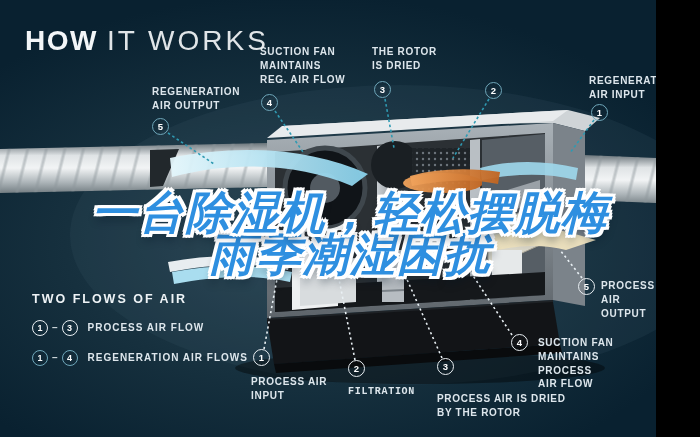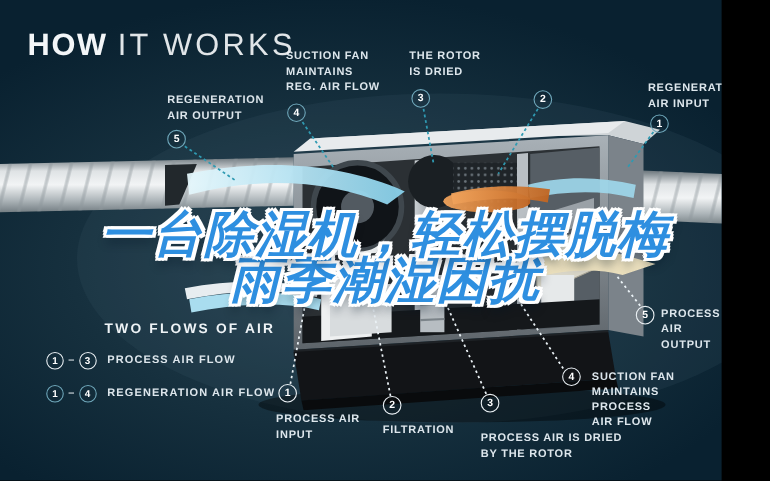--- a/index.html
+++ b/index.html
@@ -43,25 +43,25 @@
   .badge.teal  { border:1.6px solid #6fa7ba; }
   .badge.white { border:1.6px solid #e9eff3; }
 
   .bdg-t5{left:152px;top:118px;} .bdg-t4{left:261px;top:94px;} .bdg-t3{left:374px;top:81px;}
   .bdg-t2{left:485px;top:82px;}  .bdg-t1{left:591px;top:104px;}
   .bdg-b1{left:253px;top:349px;} .bdg-b2{left:348px;top:360px;} .bdg-b3{left:437px;top:358px;}
   .bdg-b4{left:511px;top:334px;} .bdg-b5{left:578px;top:278px;}
 
   .co-t5{left:152px;top:85px;} .co-t4{left:260px;top:45px;} .co-t3{left:372px;top:45px;}
   .co-t2{left:486px;top:49px;} .co-t1{left:589px;top:74px;}
-  .co-b1{left:251px;top:375px;} .co-b2{left:348px;top:385px;} .co-b3{left:437px;top:392px;}
+  .co-b1{left:251px;top:375px;} .co-b2{left:348px;top:385px;font-family:Liberation Mono, monospace;} .co-b3{left:437px;top:392px;}
   .co-b4{left:538px;top:336px;} .co-b5{left:601px;top:279px;}
 
   
-  .legend { position:absolute; left:42px; top:292px; z-index:5;text-align:right; }
+  .legend { position:absolute; left:32px; top:292px; z-index:5; }
   .legend-heading { color:#eef3f6; font-size:12.5px; font-weight:700; letter-spacing:2px; }
   .legend-row { display:flex; align-items:center; margin-top:13px; height:17px; }
   .legend .mini { position:static; width:16px; height:16px; font-size:9px; flex:0 0 auto; }
   .legend .dash { color:#cfd8dd; font-size:10px; font-weight:700; margin:0 4px; }
   .legend-label { color:#dde6ec; font-size:10px; font-weight:700; letter-spacing:1px; margin-left:10px; }
 </style>
 </head>
 <body>
 
 <div class="stage">
@@ -229,17 +229,17 @@
     <div class="legend-row">
       <div class="badge white mini">1</div>
       <span class="dash">–</span>
       <div class="badge white mini">3</div>
       <span class="legend-label">PROCESS AIR FLOW</span>
     </div>
     <div class="legend-row">
       <div class="badge teal mini">1</div>
       <span class="dash">–</span>
       <div class="badge teal mini">4</div>
-      <span class="legend-label">REGENERATION AIR FLOW</span>
+      <span class="legend-label">REGENERATION AIR FLOWS</span>
     </div>
   </div>
 
 </div>
 
 </body></html>

